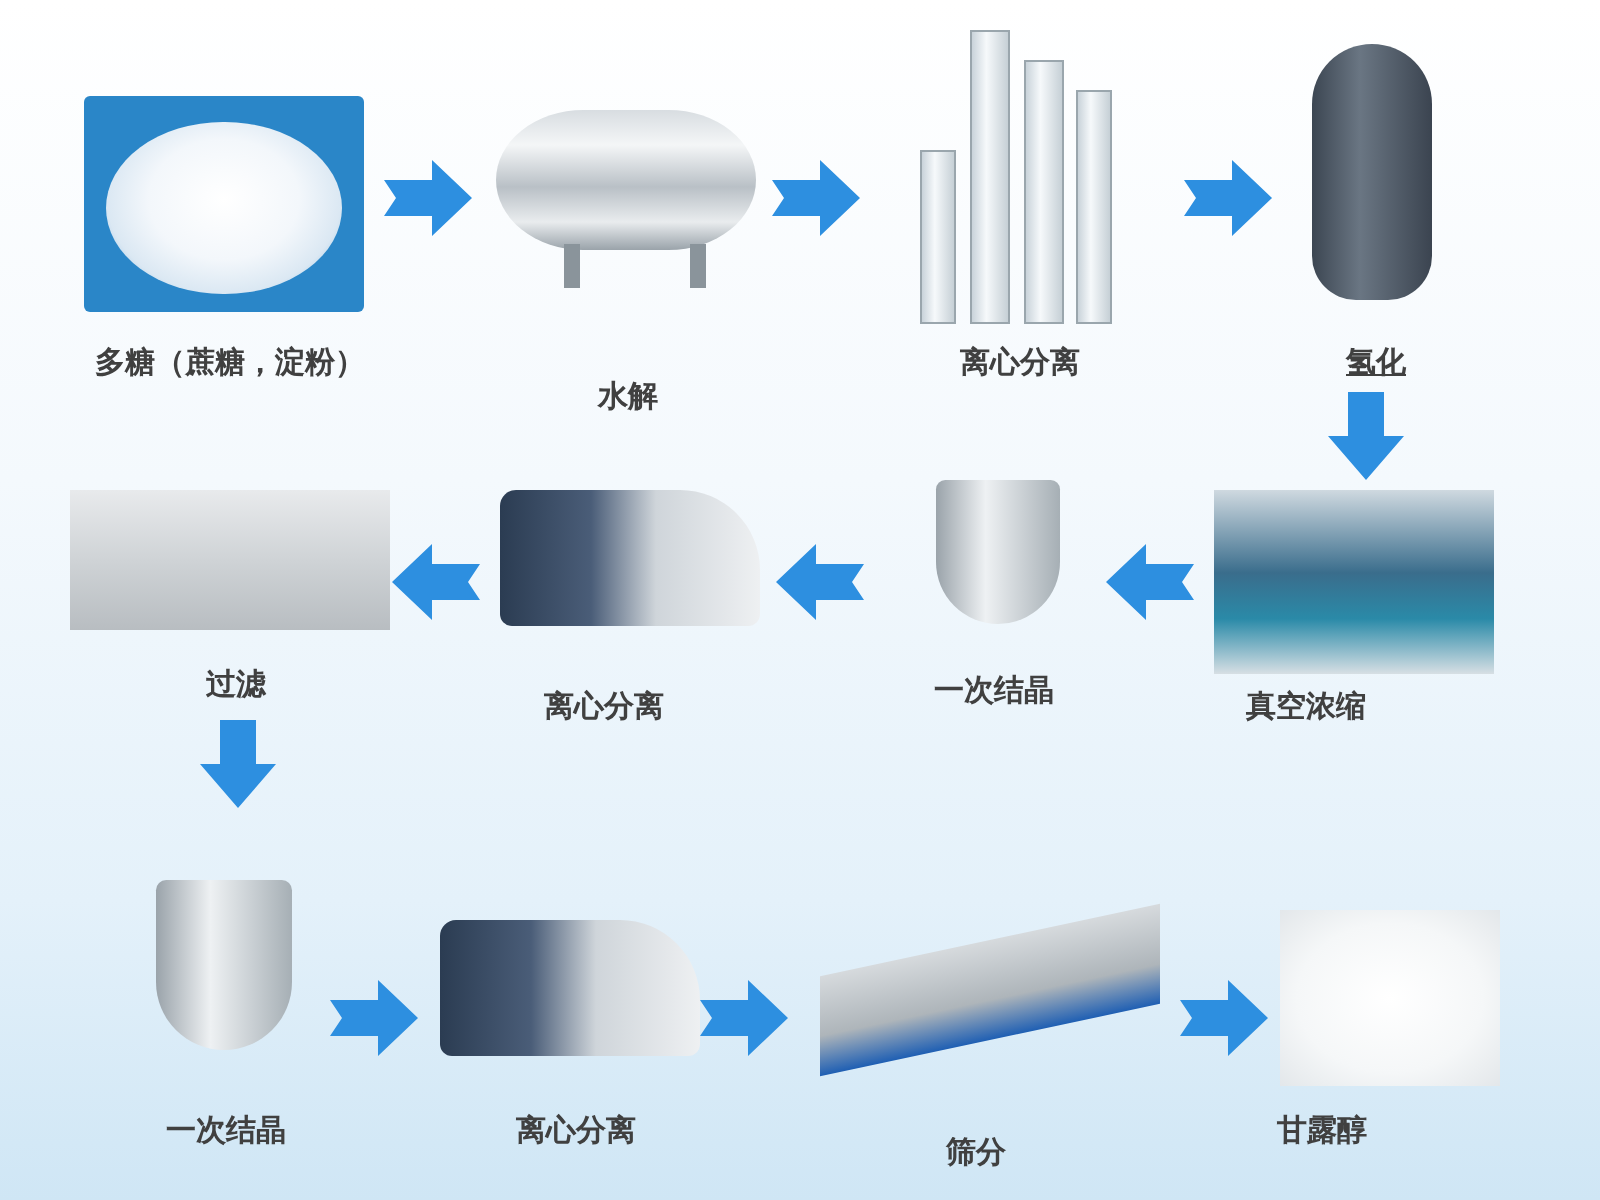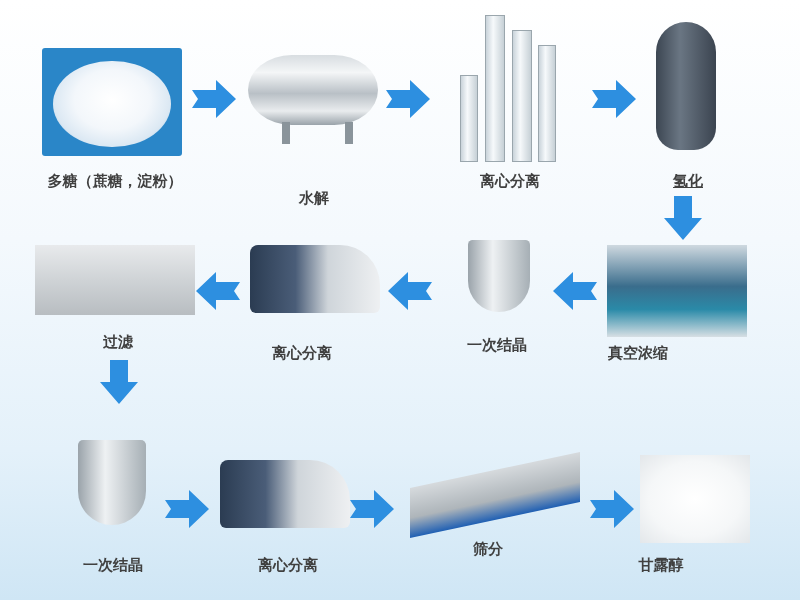--- a/index.html
+++ b/index.html
@@ -58,21 +58,21 @@
     </svg></div>
 
 <div class="img vessel" style="left:656px;top:22px;width:60px;height:128px;"></div>
 <div class="label" style="left:688px;top:172px;text-decoration:underline;">氢化</div>
 
 <div class="arrow" style="left:664px;top:196px;"><svg width="38" height="44">
       <polygon points="10,0 28,0 28,22 38,22 19,44 0,22 10,22" fill="#2d8fe0"></polygon>
     </svg></div>
 
 <div class="img factory" style="left:607px;top:245px;width:140px;height:92px;"></div>
-<div class="label" style="left:638px;top:344px;">真空浓缩</div>
+<div class="label" style="left:653px;top:344px;">真空浓缩</div>
 
 <div class="arrow" style="left:553px;top:272px;"><svg width="44" height="38">
       <polygon points="44,10 20,10 20,0 0,19 20,38 20,28 44,28 38,19" fill="#2d8fe0"></polygon>
     </svg></div>
 
 <div class="img reactor" style="left:468px;top:240px;width:62px;height:72px;"></div>
 <div class="label" style="left:497px;top:336px;">一次结晶</div>
 
 <div class="arrow" style="left:388px;top:272px;"><svg width="44" height="38">
       <polygon points="44,10 20,10 20,0 0,19 20,38 20,28 44,28 38,19" fill="#2d8fe0"></polygon>
@@ -100,20 +100,20 @@
     </svg></div>
 
 <div class="img centrifuge" style="left:220px;top:460px;width:130px;height:68px;"></div>
 <div class="label" style="left:288px;top:556px;">离心分离</div>
 
 <div class="arrow" style="left:350px;top:490px;"><svg width="44" height="38">
       <polygon points="0,10 24,10 24,0 44,19 24,38 24,28 0,28 6,19" fill="#2d8fe0"></polygon>
     </svg></div>
 
 <div class="img sieve" style="left:410px;top:470px;width:170px;height:50px;"></div>
-<div class="label" style="left:488px;top:540px;">筛分</div>
+<div class="label" style="left:488px;top:567px;">筛分</div>
 
 <div class="arrow" style="left:590px;top:490px;"><svg width="44" height="38">
       <polygon points="0,10 24,10 24,0 44,19 24,38 24,28 0,28 6,19" fill="#2d8fe0"></polygon>
     </svg></div>
 
 <div class="img powder" style="left:640px;top:455px;width:110px;height:88px;"></div>
 <div class="label" style="left:661px;top:556px;">甘露醇</div>
 
 </body></html>

